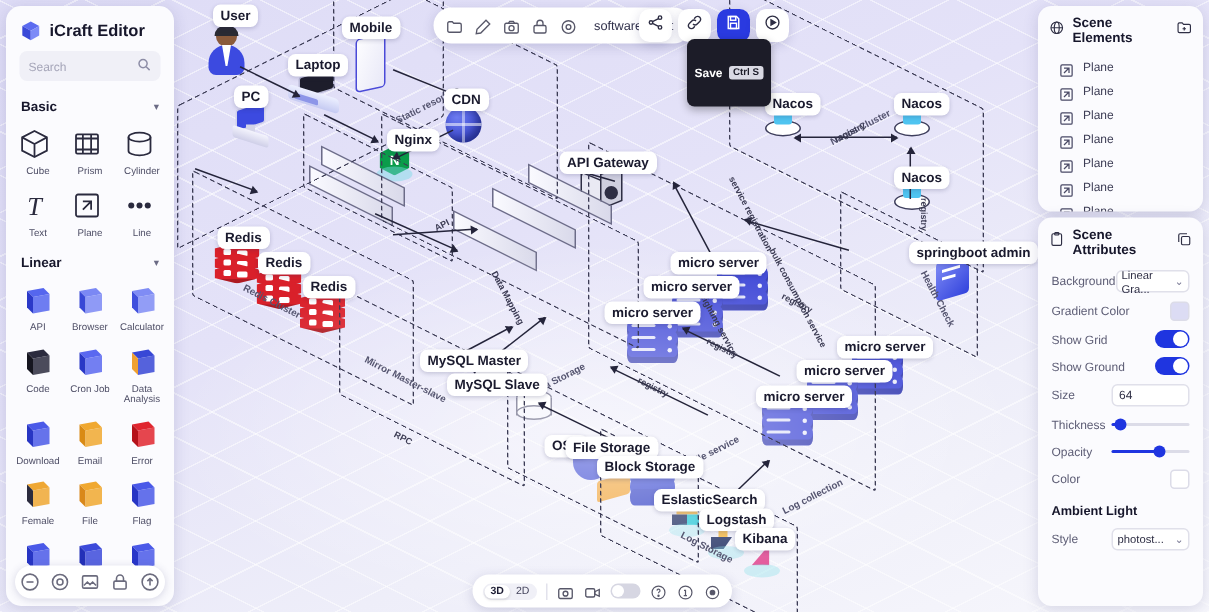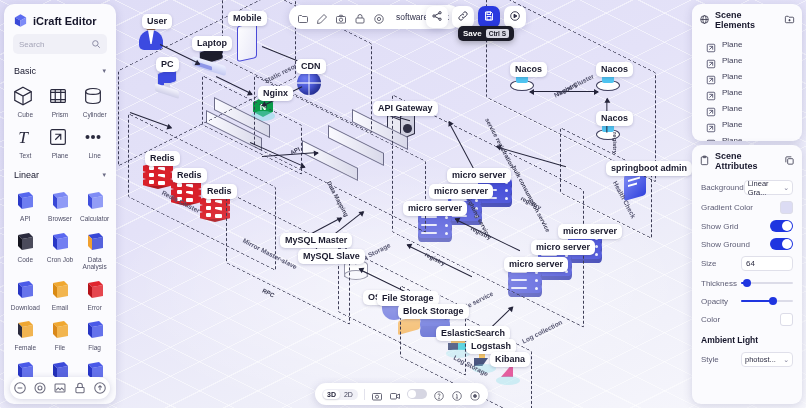--- a/index.html
+++ b/index.html
@@ -105,21 +105,21 @@
   }
   .searchbar input {
     border:0; background:transparent; outline:none; flex:1; width:100%;
     font-size:8px; color:#44445c; font-family:"Liberation Sans", sans-serif;
   }
   .searchbar input::placeholder{ color:#a5a5b8; }
   .sec-head {
     display:flex; align-items:center; justify-content:space-between;
     padding: 4px 10px 3px 10px;
   }
-  .sec-title { font-size:9px; font-weight:normal; color:#16162b; }
+  .sec-title { font-size:9px; font-weight:bold; color:#16162b; }
   .caret { font-size:7px; color:#6b6b85; }
   .grid3 { display:grid; grid-template-columns:repeat(3,1fr); padding:2px 4px 4px 4px; }
   .pal {
     display:flex; flex-direction:column; align-items:center; gap:2px;
     padding:4px 0 3px 0; cursor:pointer;
   }
   .pal .gfx { width:26px; height:24px; position:relative; }
   .pal .cap { font-size:6.5px; color:#4e4e66; text-align:center; line-height:7.5px; width:34px; }
   .scroll-area { flex:1; overflow:hidden; position:relative; }
   .left-foot {
@@ -143,21 +143,21 @@
     display:flex; align-items:center; gap:4px;
   }
   .rbtn {
     width:22px; height:22px; border-radius:7px; background:#fff;
     box-shadow:0 2px 7px rgba(60,60,120,.2);
     display:flex; align-items:center; justify-content:center; cursor:pointer;
   }
   .rbtn.active { background:#2a3ae0; }
   .tooltip {
     position:absolute; left:458px; top:26px; z-index:60;
-    background:#1c1c28; border-radius:5px; padding:3px 5px;
+    background:#1c1c28; border-radius:5px; padding:18px 5px;
     display:flex; align-items:center; gap:4px;
     box-shadow:0 2px 6px rgba(0,0,0,.3);
   }
   .tooltip .tt-text { color:#fff; font-size:8px; font-weight:bold; }
   .tooltip .kbd {
     background:#d9d9e3; color:#1c1c28; font-size:6.5px; font-weight:bold;
     border-radius:2px; padding:1px 3px;
   }
 
   
@@ -473,21 +473,21 @@
       <div class="conn-label" style="left: 604px; top: 140px; transform: rotate(90deg);">registry</div>
       <div class="conn-label" style="left: 520px; top: 200px; transform: rotate(27deg);">registry</div>
       <div class="conn-label" style="left: 470px; top: 230px; transform: rotate(27deg);">registry</div>
       <div class="conn-label" style="left: 424px; top: 256px; transform: rotate(27deg);">registry</div>
       <div class="conn-label" style="left: 472px; top: 140px; transform: rotate(62deg);">service registration</div>
       <div class="conn-label" style="left: 452px; top: 212px; transform: rotate(62deg);">weighting service</div>
       <div class="conn-label" style="left: 494px; top: 196px; transform: rotate(62deg);">bulk consumption service</div>
       <div class="conn-label" style="left: 318px; top: 196px; transform: rotate(62deg);">Data Mapping</div>
     </div>
   <div id="tags">
-      <div class="tag" style="left: 142px; top: 14px; text-align: center;">User</div>
+      <div class="tag" style="left: 142px; top: 3px; text-align: center;">User</div>
       <div class="tag" style="left: 228px; top: 11px;">Mobile</div>
       <div class="tag" style="left: 192px; top: 36px;">Laptop</div>
       <div class="tag" style="left: 156px; top: 57px;">PC</div>
       <div class="tag" style="left: 296px; top: 59px;">CDN</div>
       <div class="tag" style="left: 258px; top: 86px;">Nginx</div>
       <div class="tag" style="left: 373px; top: 101px;">API Gateway</div>
       <div class="tag" style="left: 510px; top: 62px;">Nacos</div>
       <div class="tag" style="left: 596px; top: 62px;">Nacos</div>
       <div class="tag" style="left: 596px; top: 111px;">Nacos</div>
       <div class="tag" style="left: 606px; top: 161px;">springboot admin</div>

